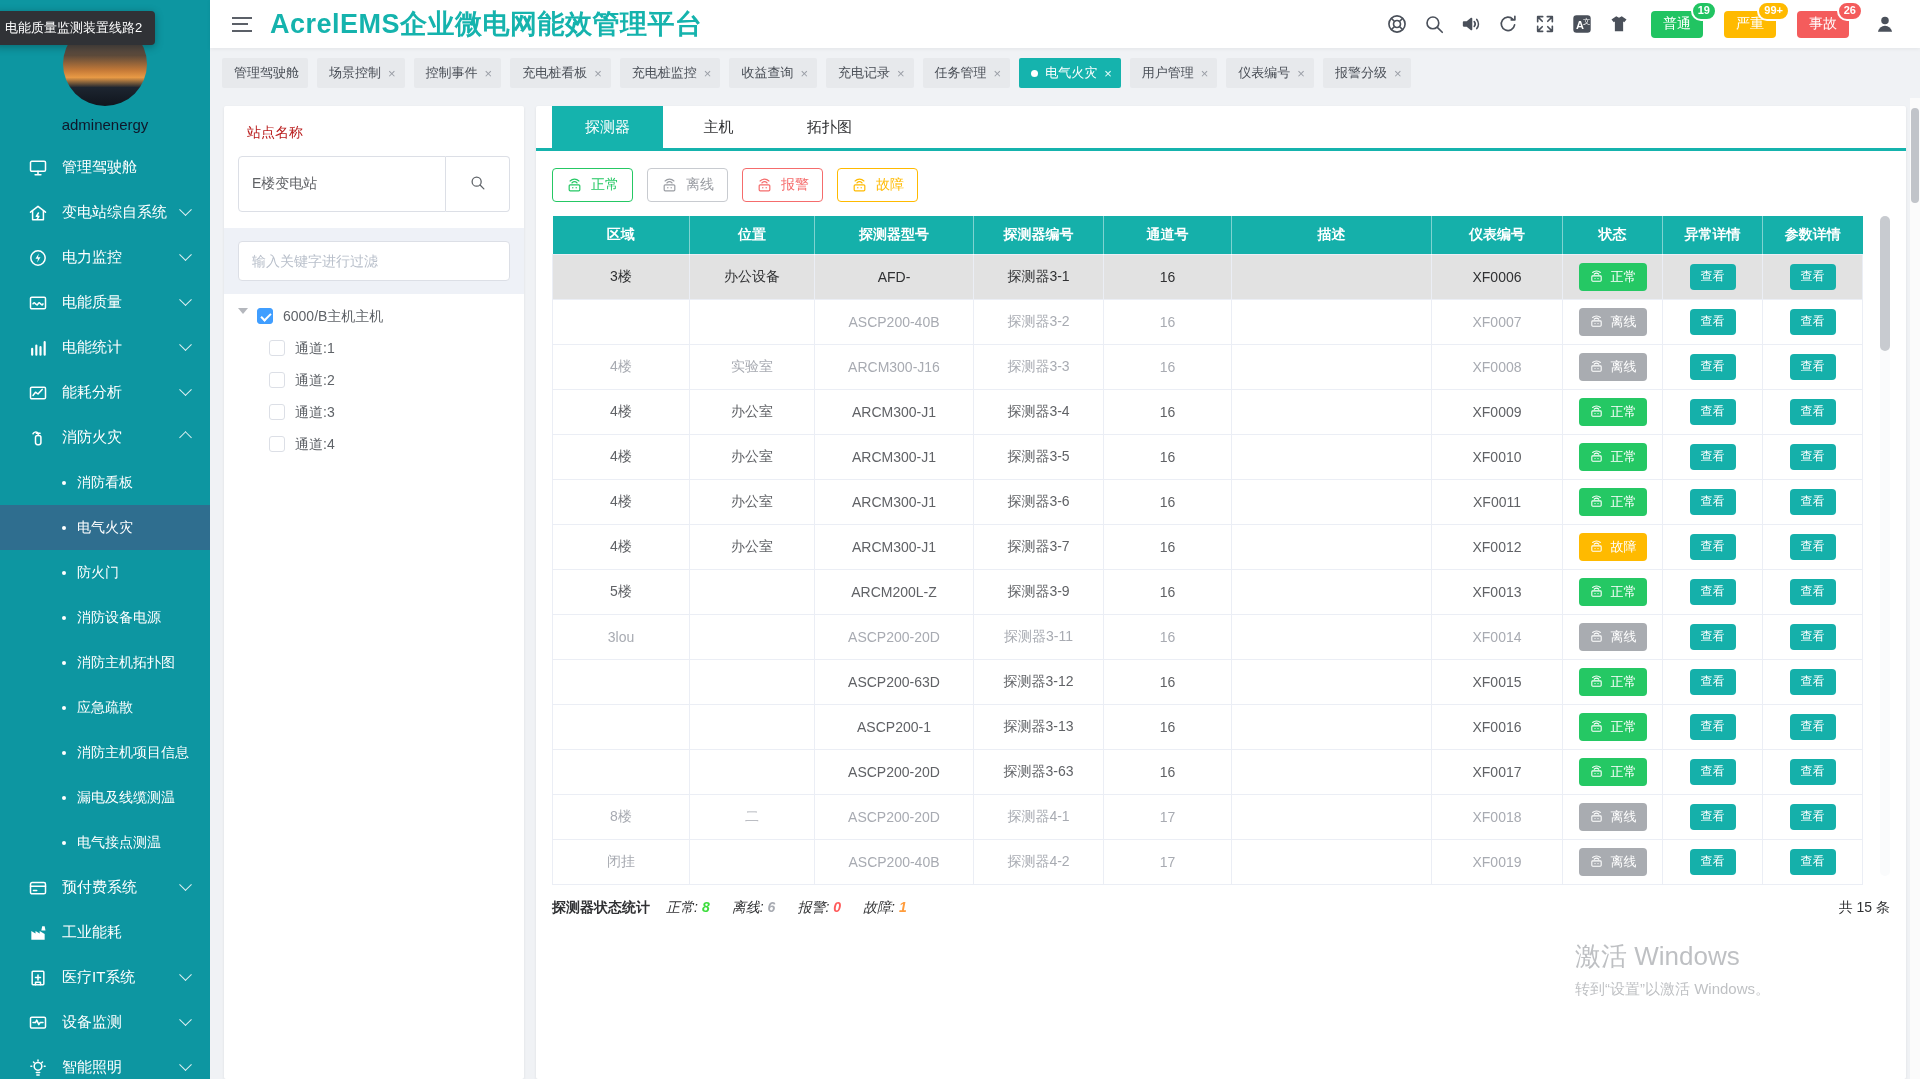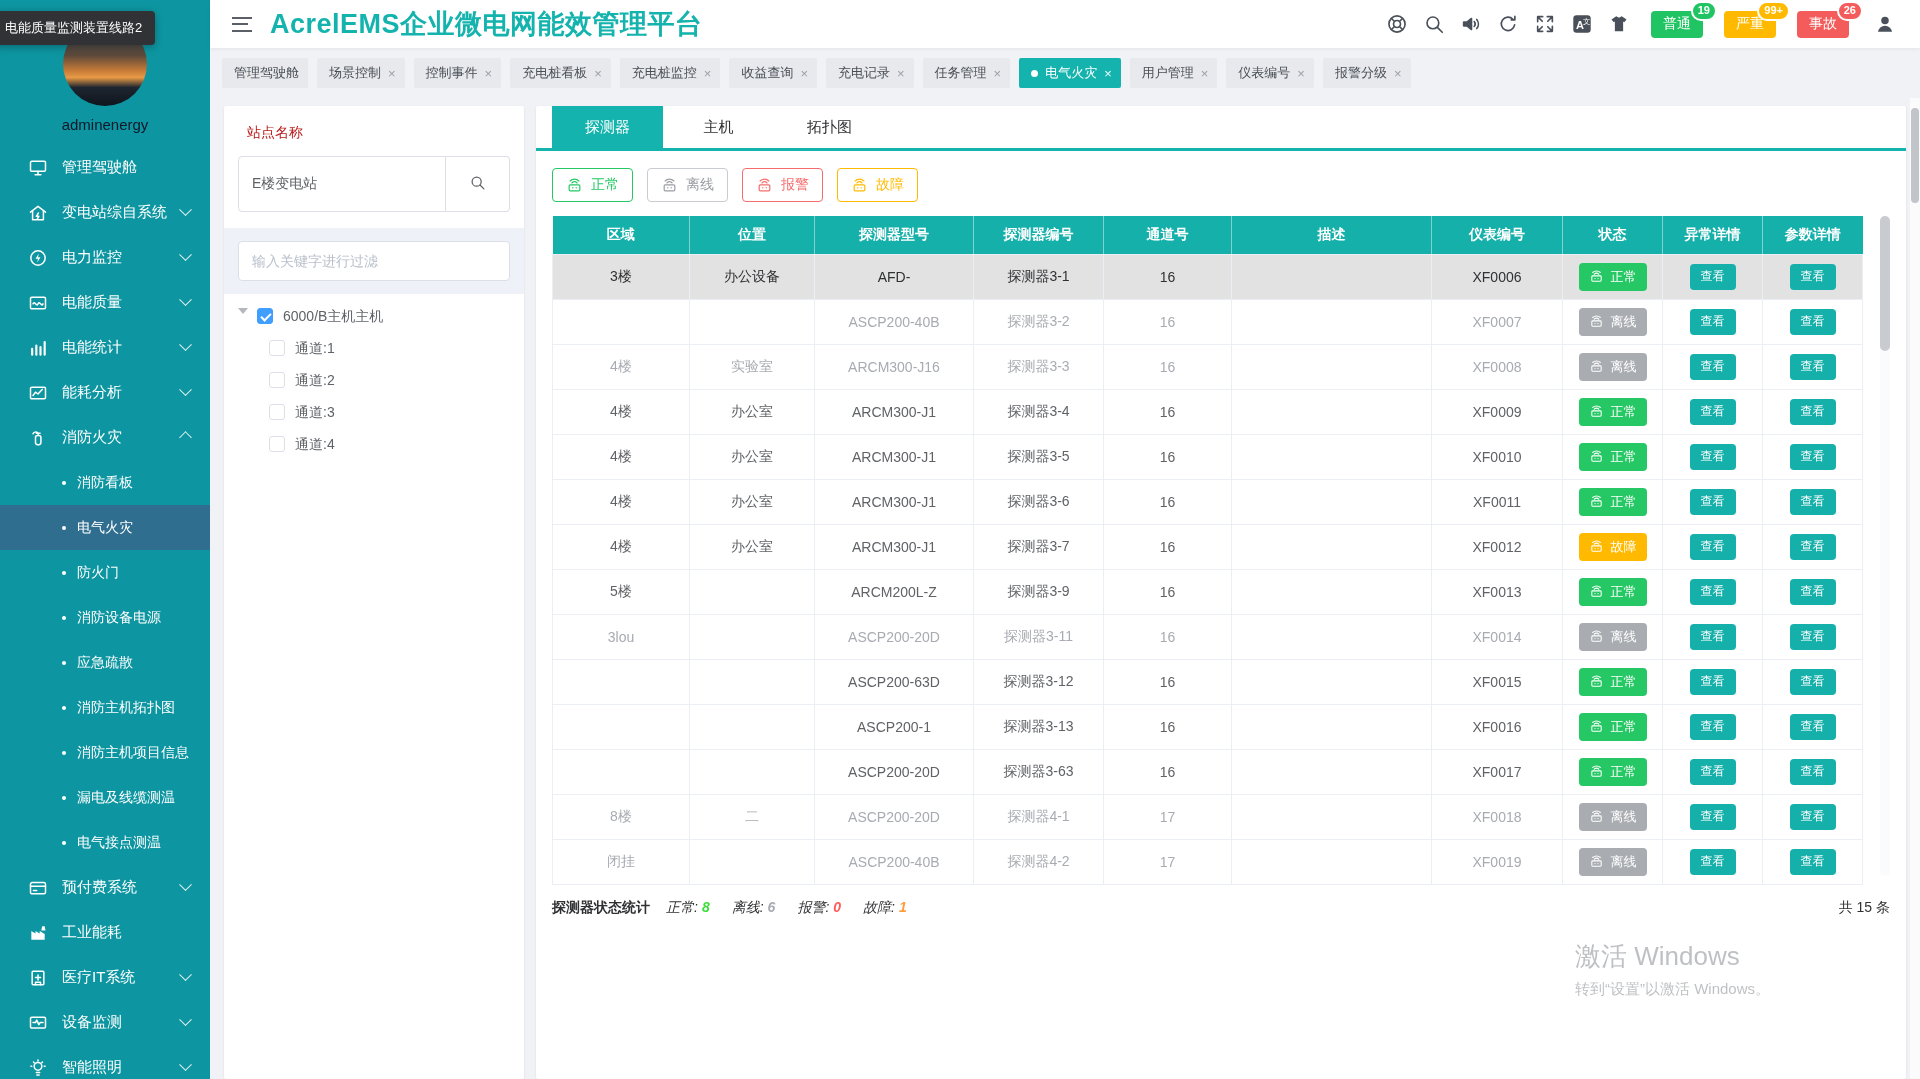--- a/index.html
+++ b/index.html
@@ -197,25 +197,25 @@
         <div class="sub-item">
           <span class="bullet"></span>
           <span>防火门</span>
         </div>
         <div class="sub-item">
           <span class="bullet"></span>
           <span>消防设备电源</span>
         </div>
         <div class="sub-item">
           <span class="bullet"></span>
-          <span>应急疏散</span>
+          <span>消防主机拓扑图</span>
         </div>
         <div class="sub-item">
           <span class="bullet"></span>
-          <span>消防主机拓扑图</span>
+          <span>应急疏散</span>
         </div>
         <div class="sub-item">
           <span class="bullet"></span>
           <span>消防主机项目信息</span>
         </div>
         <div class="sub-item">
           <span class="bullet"></span>
           <span>漏电及线缆测温</span>
         </div>
         <div class="sub-item">

